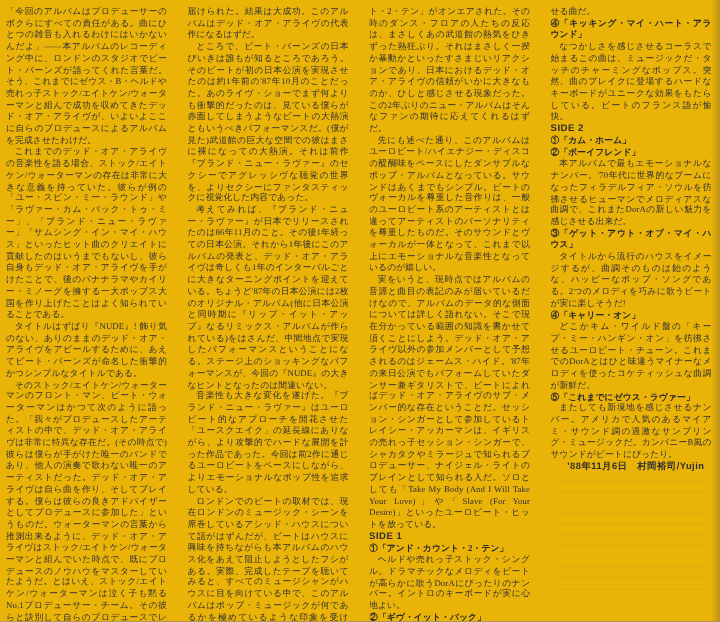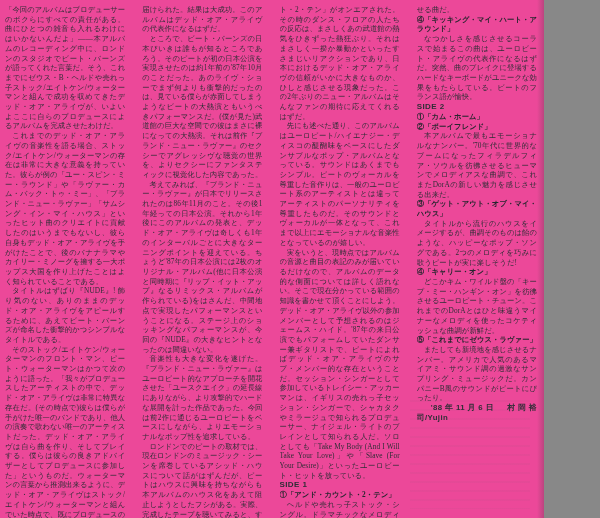--- a/index.html
+++ b/index.html
@@ -1,19 +1,19 @@
 <!DOCTYPE html>
 <html><head>
 <meta charset="utf-8">
 <style>
   html,body{margin:0;padding:0;background:#888;}
   .page{
     position:relative;
-    width:544px;height:518px;
-    background:#ec4899;
+    width:600px;height:518px;
+    background:#eab308;
     box-sizing:border-box;
     padding:5px 7px 0 5px;
     display:flex;gap:17px;
     font-family:"Liberation Serif","DejaVu Serif",serif;
     color:#2e2e36;
     overflow:hidden;
   }
   .col{
     flex:1 1 0;
     min-width:0;
@@ -71,21 +71,21 @@
       <p class="para-indent">実をいうと、現時点ではアルバムの音源と曲目の表記のみが届いているだけなので、アルバムのデータ的な側面については詳しく語れない。そこで現在分かっている範囲の知識を書かせて頂くことにしよう。デッド・オア・アライヴ以外の参加メンバーとして予想されるのはジェームス・ハイド。'87年の来日公演でもパフォームしていたダンサー兼ギタリストで、ビートによればデッド・オア・アライヴのサブ・メンバー的な存在ということだ。セッション・シンガーとして参加しているトレイシー・アッカーマンは、イギリスの売れっ子セッション・シンガーで、シャカタクやミラージュで知られるプロデューサー、ナイジェル・ライトのブレインとして知られる人だ。ソロとしても「Take My Body (And I Will Take Your Love)」や「Slave (For Your Desire)」といったユーロビート・ヒットを放っている。</p>
       <p class="h-side">SIDE 1</p>
       <p class="track">①「アンド・カウント・2・テン」</p>
       <p class="para-indent">ヘルドや売れっ子ストック・シングル。ドラマチックなメロディをビートが高らかに歌うDorAにぴったりのナンバー。イントロのキーボードが実に心地よい。</p>
       <p class="track">②「ギヴ・イット・バック」</p>
       <p class="para-indent">ノンストップで登場する2曲め。あえて小気味よいリズム感覚が楽しい。新しいコーラスの使い方が異色。</p>
     </div>
   <div class="col">
       <p class="para-cont">せる曲だ。</p>
       <p class="track">④「キッキング・マイ・ハート・アラウンド」</p>
-      <p class="para-indent">なつかしさを感じさせるコーラスで始まるこの曲は、ユーロビート・アライヴの代表作になるはずだ。突然、曲のブレイクに登場するハードなキーボードがユニークな効果をもたらしている。ビートのフランス語が愉快。</p>
+      <p class="para-indent">なつかしさを感じさせるコーラスで始まるこの曲は、ミュージックだ・タッチのチャーミングなポップス。突然、曲のブレイクに登場するハードなキーボードがユニークな効果をもたらしている。ビートのフランス語が愉快。</p>
       <p class="h-side">SIDE 2</p>
       <p class="track">①「カム・ホーム」</p>
       <p class="track">②「ボーイフレンド」</p>
       <p class="para-indent">本アルバムで最もエモーショナルなナンバー。'70年代に世界的なブームになったフィラデルフィア・ソウルを彷彿させるヒューマンでメロディアスな曲調で、これまたDorAの新しい魅力を感じさせる出来だ。</p>
       <p class="track">③「ゲット・アウト・オブ・マイ・ハウス」</p>
       <p class="para-indent">タイトルから流行のハウスをイメージするが、曲調そのものは飴のような、ハッピーなポップ・ソングである。2つのメロディを巧みに歌うビートが実に楽しそうだ!</p>
       <p class="track">④「キャリー・オン」</p>
       <p class="para-indent">どこかキム・ワイルド盤の「キープ・ミー・ハンギン・オン」を彷彿させるユーロビート・チューン。これまでのDorAとはひと味違うマイナーなメロディを使ったコケティッシュな曲調が新鮮だ。</p>
       <p class="track">⑤「これまでにゼウス・ラヴァー」</p>
       <p class="para-indent">またしても新境地を感じさせるナンバー。アメリカで人気のあるマイアミ・サウンド調の過激なサンプリング・ミュージックだ。カンパニーB風のサウンドがビートにぴったり。</p>

